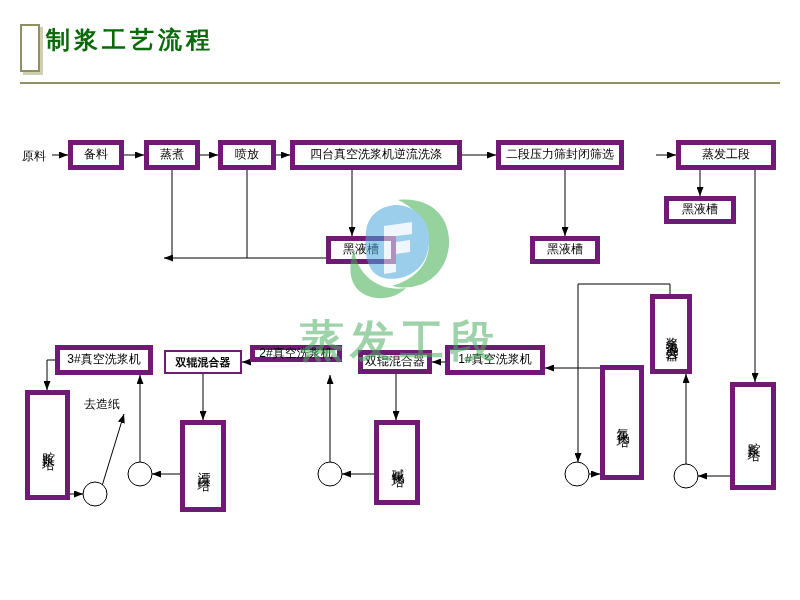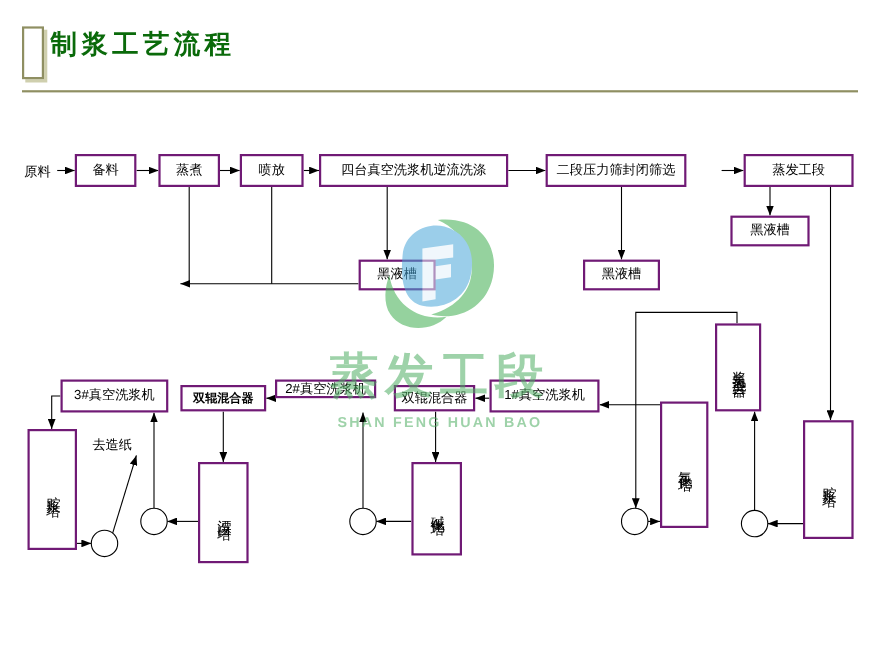--- a/index.html
+++ b/index.html
@@ -18,21 +18,21 @@
   }
   .title-rule{
     position:absolute;left:20px;top:82px;width:760px;height:2px;background:#8f8f62;
   }
   #edges-layer{position:absolute;left:0;top:0;}
   .edge{fill:none;stroke:#000;stroke-width:1;}
   .pump{fill:#fff;stroke:#000;stroke-width:1;}
   #nodes-layer{position:absolute;left:0;top:0;width:100%;height:100%;}
   .flow-node{
     position:absolute;display:flex;align-items:center;justify-content:center;
-    border:2px solid #701a75;background:#fff;color:#000;box-sizing:border-box;
+    border:5px solid #701a75;background:#fff;color:#000;box-sizing:border-box;
     font-size:12px;text-align:center;line-height:1.15;padding:1px;
   }
   .flow-node.bold{border-width:2px;font-weight:bold;font-size:11px;}
   .flow-node.vertical{
     writing-mode:vertical-rl;text-orientation:upright;letter-spacing:3px;font-size:13px;
   }
   .flow-label{position:absolute;font-size:12px;color:#000;white-space:nowrap;font-family:Liberation Serif, serif;}
   .watermark{
     position:absolute;left:278px;top:192px;width:244px;text-align:center;
     opacity:0.55;pointer-events:none;
@@ -118,16 +118,15 @@
     </div>
 
   <div class="watermark">
     <svg class="wm-logo" width="124" height="120" viewBox="0 0 124 120">
       <path d="M60,8 C98,4 116,32 110,60 C104,88 78,100 54,94 C82,86 94,66 90,46 C86,26 74,14 60,8 Z" fill="#3fae4f"></path>
       <path d="M28,40 C30,18 52,10 66,14 C88,20 94,40 90,58 C86,80 64,90 46,86 C28,82 26,60 28,40 Z" fill="#4aa7da"></path>
       <path d="M16,58 C20,86 44,100 68,96 C54,110 28,110 17,94 C10,84 12,68 16,58 Z" fill="#3fae4f"></path>
       <path d="M46,34 L74,30 L74,42 L58,44 L58,50 L72,48 L72,60 L58,62 L58,80 L46,82 Z" fill="#ffffff" opacity="0.85"></path>
     </svg>
     <div class="wm-cn">蒸发工段</div>
-    <div class="wm-en">SHAN FENG HUAN BAO</div>
   </div>
 
 </div>
 
 </body></html>

